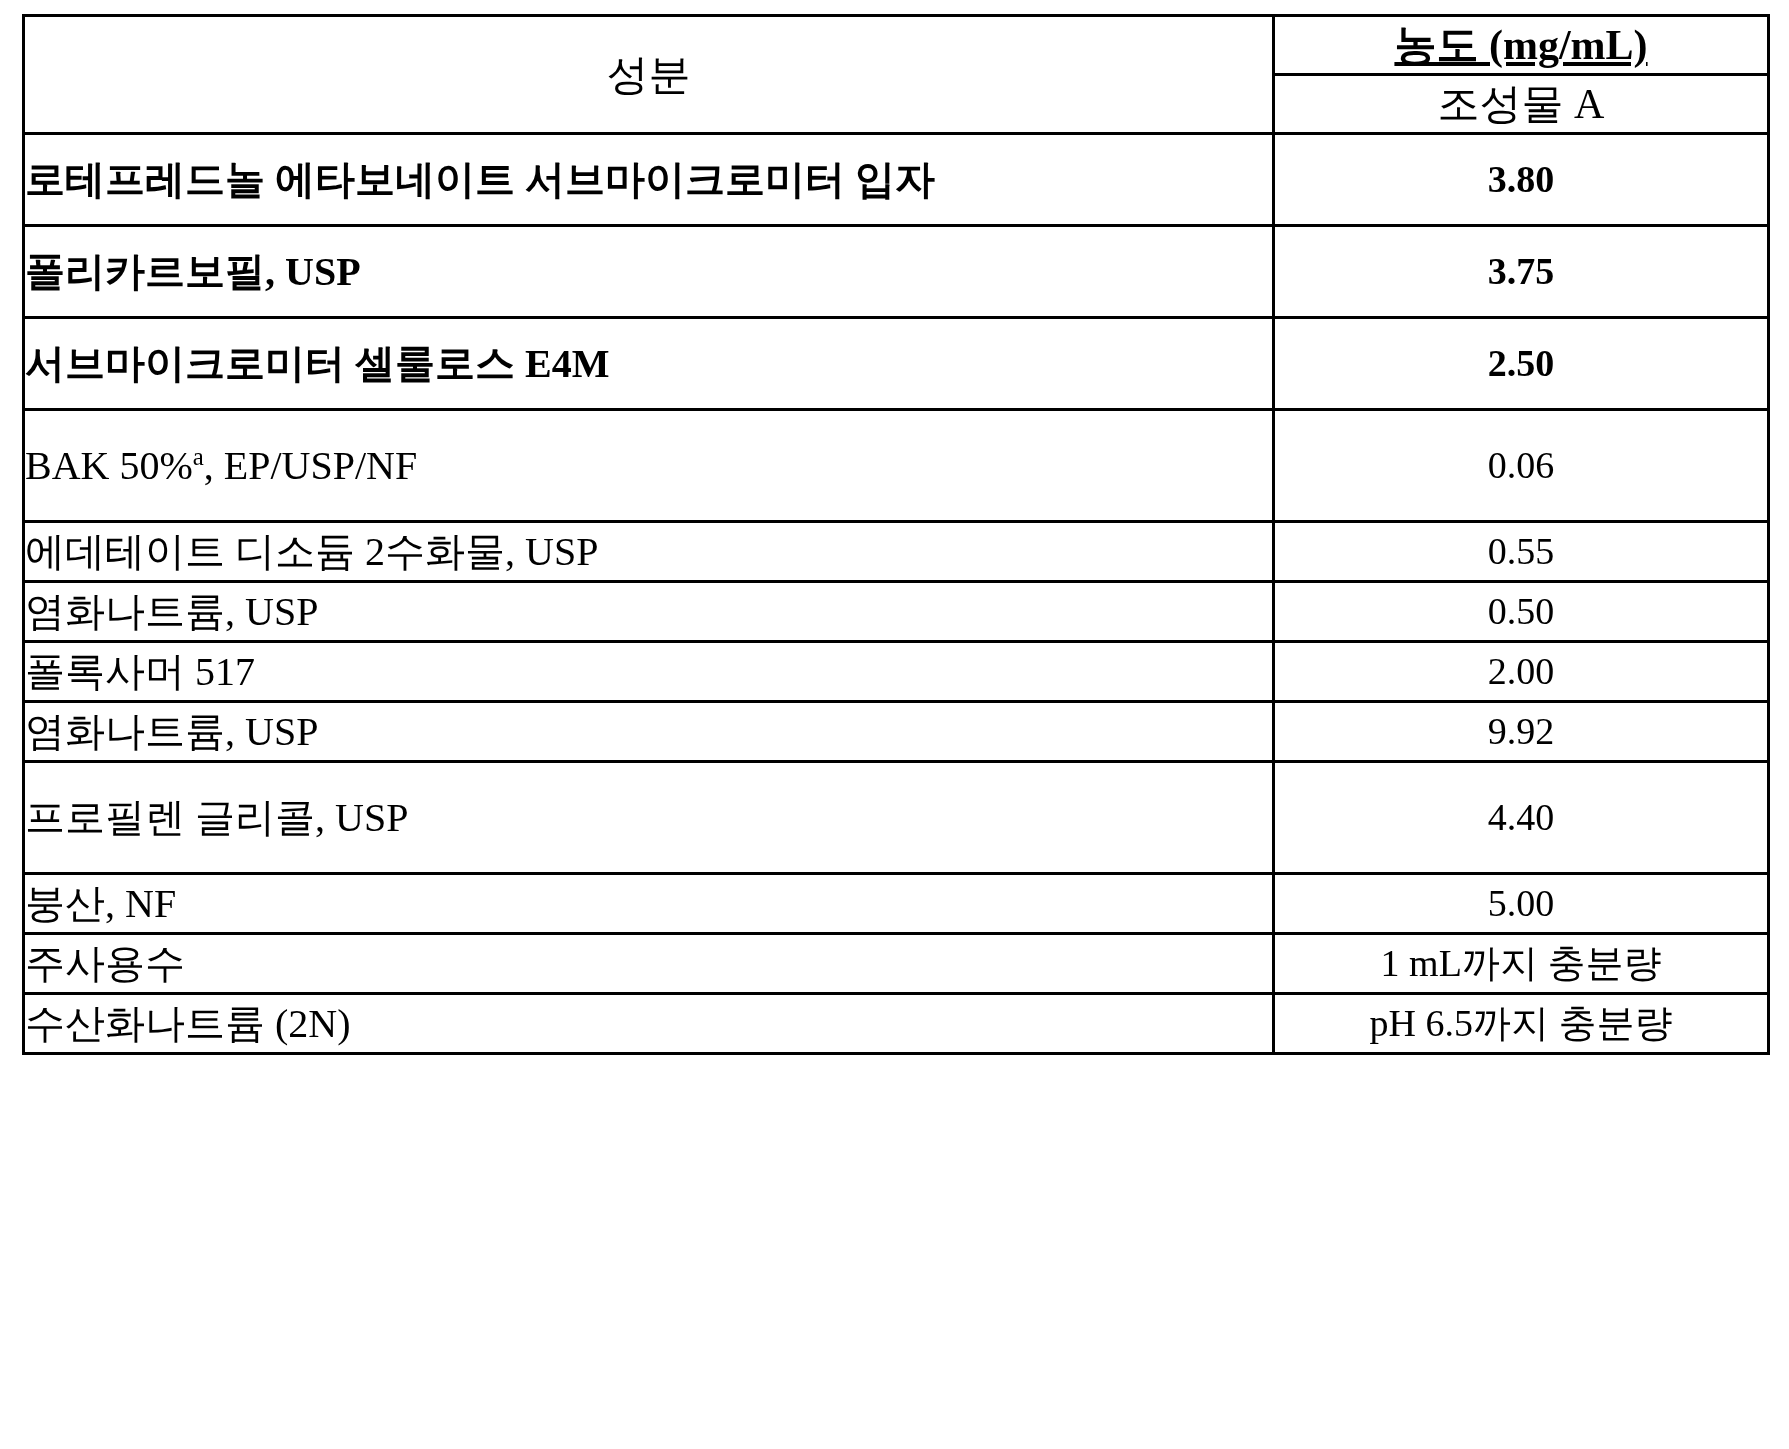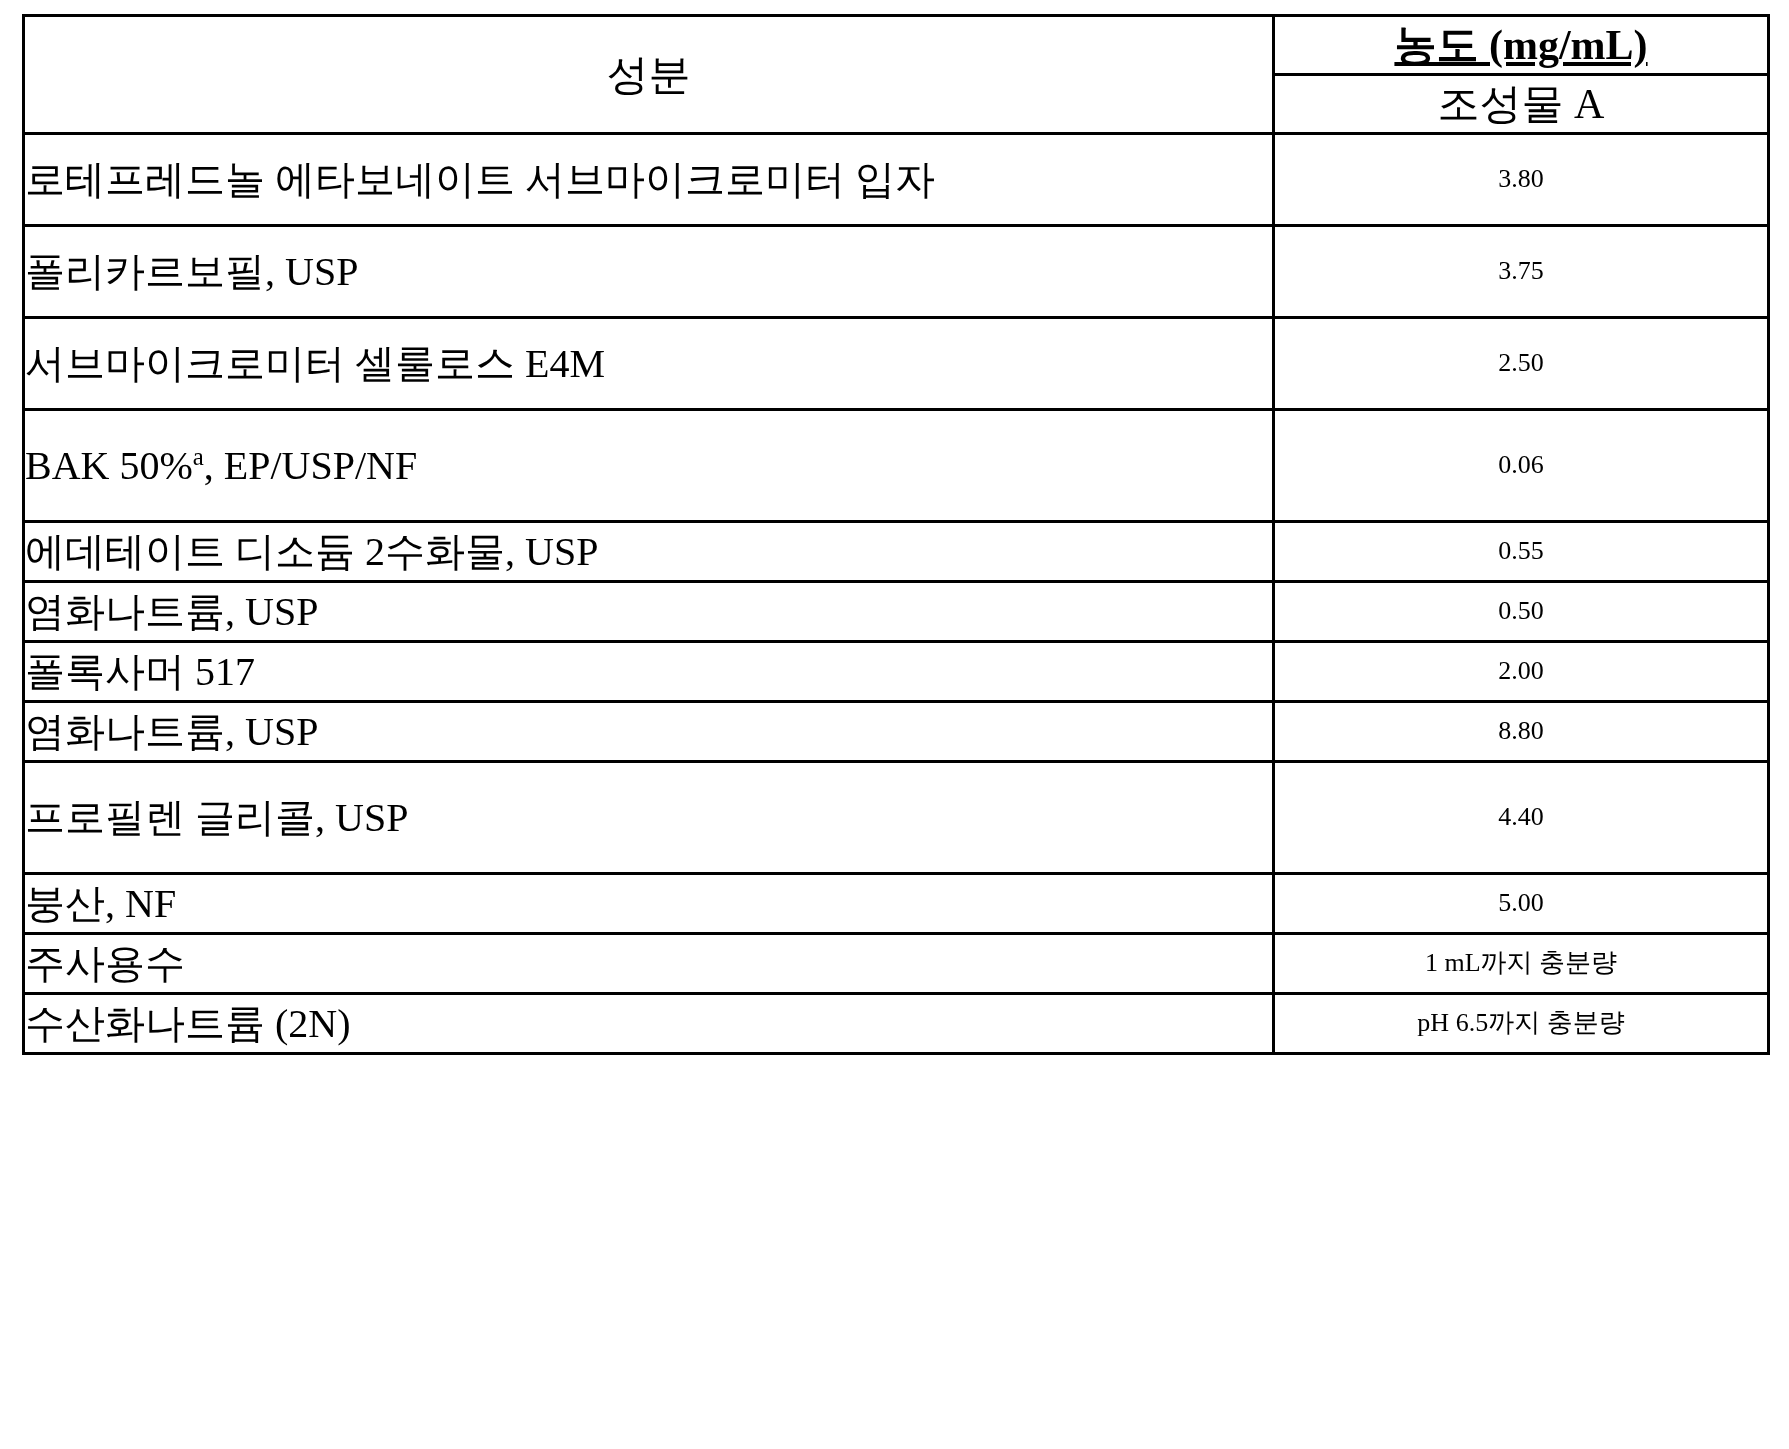--- a/index.html
+++ b/index.html
@@ -37,21 +37,21 @@
 
   .cell-ing {
     padding: 10px 14px 10px 26px;
     font-size: 40px;
     line-height: 1.25;
     text-align: left;
     white-space: nowrap;
   }
   .cell-amt {
     padding: 10px 14px;
-    font-size: 26px;
+    font-size: 38px;
     line-height: 1.25;
     text-align: center;
     white-space: nowrap;
   }
   .hdr-ing {
     text-align: center;
     font-size: 42px;
     padding: 18px 10px;
     white-space: nowrap;
   }
@@ -69,21 +69,21 @@
     font-size: 42px;
     padding: 20px 10px 22px 10px;
     white-space: nowrap;
   }
   sup.footnote-mark {
     font-size: 0.62em;
     vertical-align: super;
     line-height: 0;
   }
   
-  .r-tall { height: 92px; }
+  .r-tall { height: 92px; font-weight: bold; }
   .r-xtall { height: 112px; }
   .r-short { height: 60px; }
 </style>
 </head>
 <body>
 
 <div class="page">
   <table class="formulation">
     <colgroup>
       <col class="ingredient">
@@ -121,21 +121,21 @@
       <tr class="r-short">
         <td class="cell-ing">염화나트륨, USP</td>
         <td class="cell-amt">0.50</td>
       </tr>
       <tr class="r-short">
         <td class="cell-ing">폴록사머 517</td>
         <td class="cell-amt">2.00</td>
       </tr>
       <tr class="r-short">
         <td class="cell-ing">염화나트륨, USP</td>
-        <td class="cell-amt">8.80</td>
+        <td class="cell-amt">9.92</td>
       </tr>
       <tr class="r-xtall">
         <td class="cell-ing">프로필렌 글리콜, USP</td>
         <td class="cell-amt">4.40</td>
       </tr>
       <tr class="r-short">
         <td class="cell-ing">붕산, NF</td>
         <td class="cell-amt">5.00</td>
       </tr>
       <tr class="r-short">

